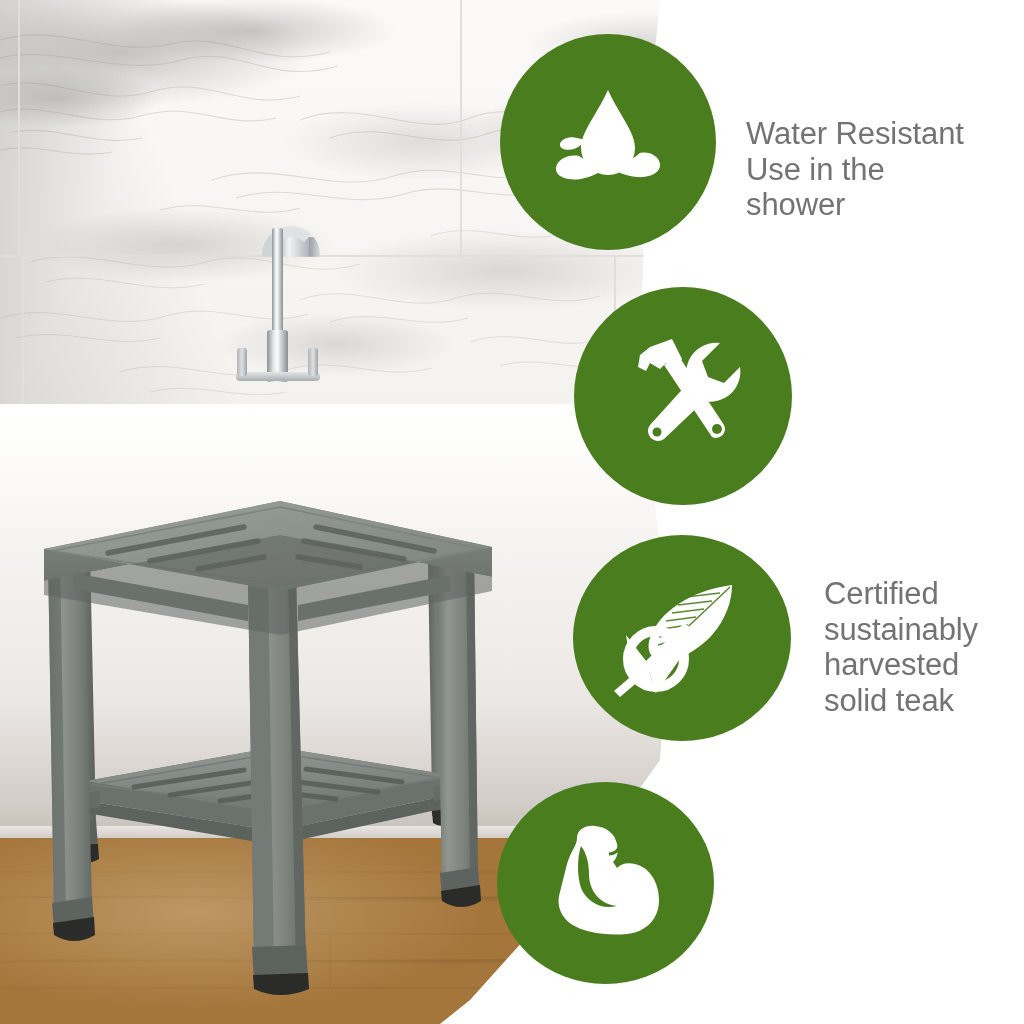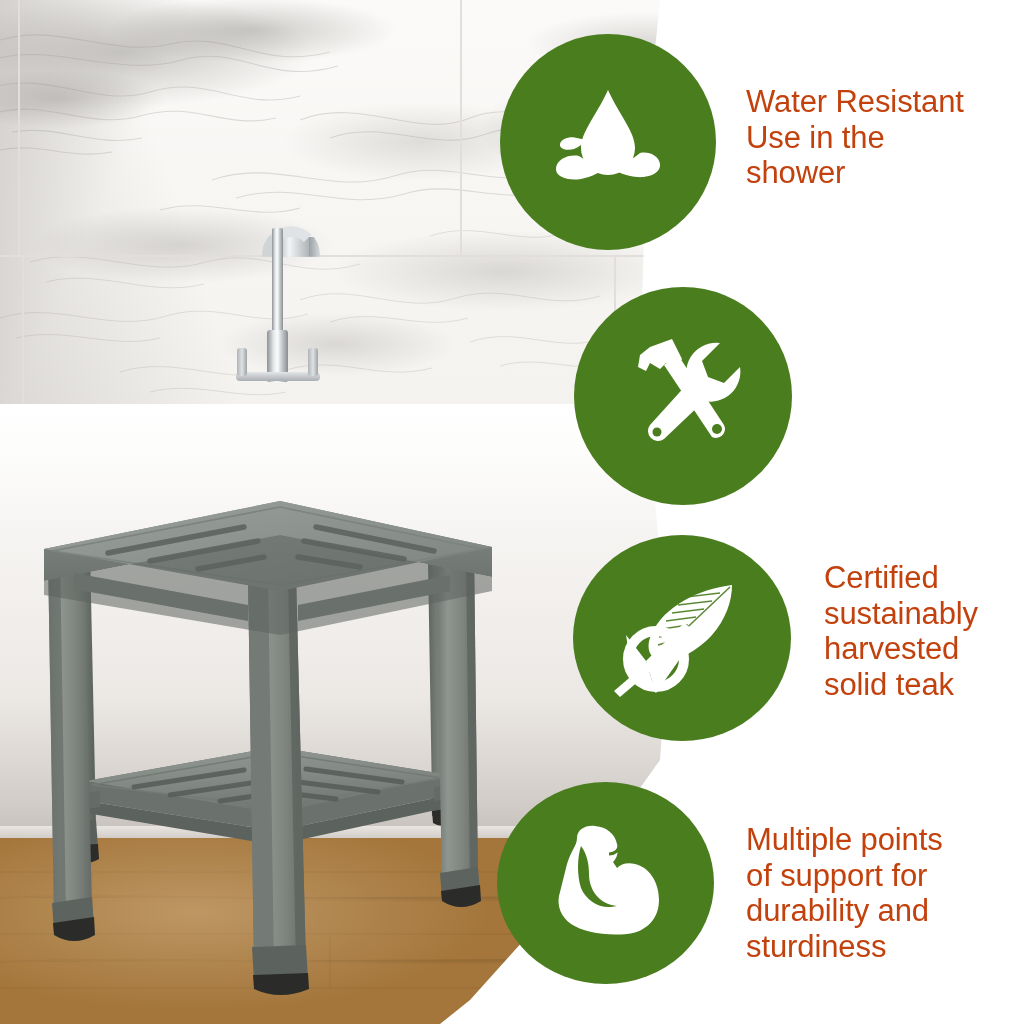--- a/index.html
+++ b/index.html
@@ -83,22 +83,22 @@
     background:radial-gradient(ellipse 420px 140px at 28% 40%, rgba(255,235,200,.28), rgba(255,255,255,0) 70%);}
   .baseboard{position:absolute;left:0;top:826px;width:700px;height:14px;
     background:linear-gradient(180deg,#e9e5e1,#cfc9c3);}
 
   
   #stool{position:absolute;left:30px;top:495px;width:470px;height:500px;}
 
   
   .badge{position:absolute;border-radius:50%;display:flex;align-items:center;justify-content:center;}
   .badge svg{display:block;}
-  .caption{position:absolute;color:#c2410c;font-size:31px;line-height:35.5px;
-    letter-spacing:-.1px;white-space:pre-line;font-family:"Liberation Sans", sans-serif;}
+  .caption{position:absolute;color:#737373;font-size:31px;line-height:35.5px;
+    letter-spacing:-.1px;white-space:pre-line;font-family:"Liberation Sans", sans-serif;margin-top:32px;}
 </style>
 </head>
 <body>
 
 <div id="stage">
 
   <div id="photo">
 
     <div class="wall"></div>
 
@@ -314,33 +314,29 @@
       </g>
 
       <path fill="#fff" d="M44 80 L48 88 L8 122 L2 116 Z"></path>
 
       <circle cx="44" cy="84" r="28" fill="none" stroke="#fff" stroke-width="10"></circle>
 
       <path fill="#fff" d="M14 60 L20 98 L44 118 L34 86 Z"></path>
       <path fill="#fff" d="M34 86 L44 118 L86 58 L72 48 Z"></path>
     </svg>
   </div>
-  <div class="caption" style="left:824px;top:560px;width:200px;">Certified
+  <div class="caption" style="left:824px;top:544px;width:200px;">Certified
 sustainably
 harvested
 solid teak</div>
 
   <div class="badge" style="left:497px;top:782px;width:217px;height:202px;background:#4A7D1E;">
     <svg width="118" height="118" viewBox="0 0 118 118">
       <g fill="#fff">
         <path d="M30 14 C30 6,38 1,48 2 C60 3,68 10,70 20 C72 28,70 34,66 38 L70 44 C74 40,80 38,88 40 C102 43,112 58,112 76 C112 94,100 108,80 110 C58 112,36 108,24 100 C14 93,10 82,12 72 L20 40 C24 26,30 22,30 14 Z"></path>
         <path d="M62 30 C68 30,72 26,72 22" stroke="#4A7D1E" stroke-width="3" fill="none"></path>
       </g>
       <path fill="#4A7D1E" d="M40 30 C46 36,50 46,50 58 C50 70,46 80,40 88 C34 80,30 70,30 58 C30 46,34 36,40 30 Z" opacity="0"></path>
       <path fill="#4A7D1E" d="M34 22 C40 30,42 40,42 50 C42 66,52 80,70 82 C54 86,40 78,34 64 C30 52,30 34,34 22 Z"></path>
     </svg>
   </div>
-  <div class="caption" style="left:746px;top:822px;width:278px;">Multiple points
-of support for
-durability and
-sturdiness</div>
 
 </div>
 
 </body></html>

